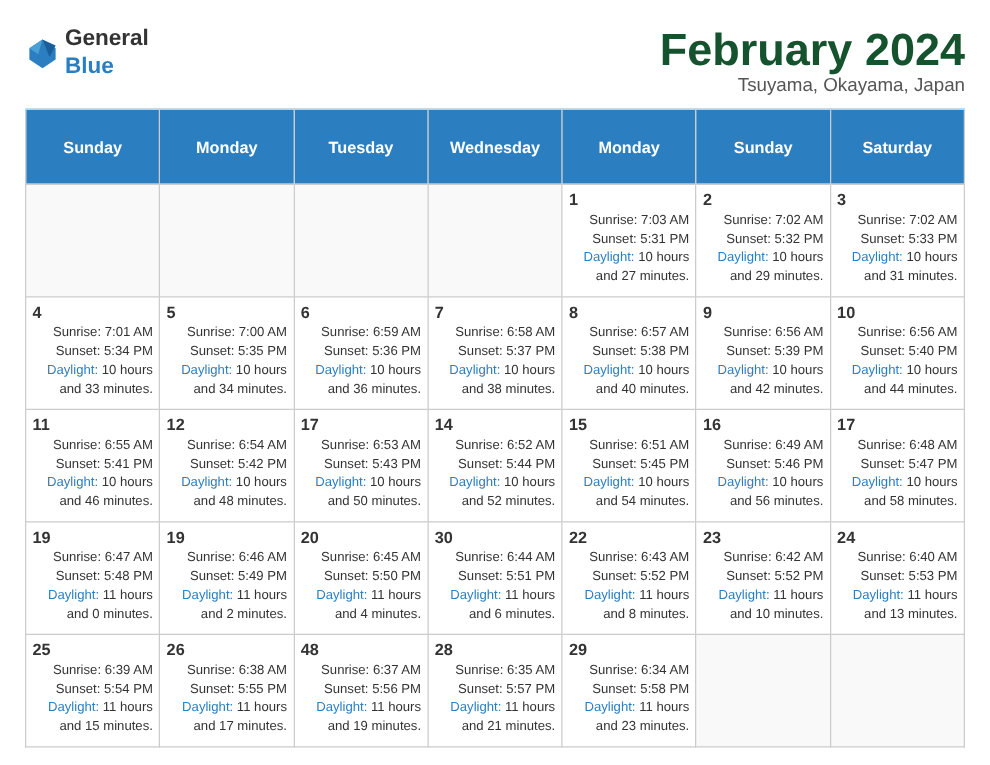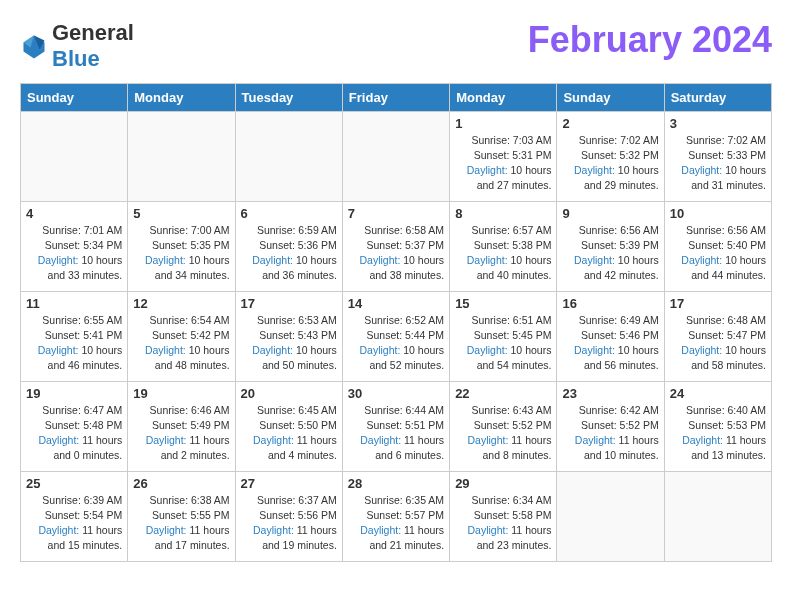--- a/index.html
+++ b/index.html
@@ -15,55 +15,55 @@
       justify-content: space-between;
       align-items: flex-start;
       margin-bottom: 10px;
     }
     .logo {
       display: flex;
       align-items: center;
       gap: 4px;
     }
     .logo-text {
-      font-size: 22px;
+      font-size: 18px;
       font-weight: bold;
       color: #333;
       line-height: 1.2;
     }
     .logo-text span {
       color: #2b7fc1;
     }
     .logo-icon {
       width: 28px;
       height: 28px;
     }
     .title-block {
       text-align: right;
     }
     .month-title {
       font-size: 36px;
       font-weight: bold;
-      color: #8b5cf6;
+      color: #14532d;
       line-height: 1.1;
     }
     .location-title {
       font-size: 15px;
       color: #555;
     }
     table {
       width: 100%;
       border-collapse: collapse;
       table-layout: fixed;
     }
     th {
       background-color: #2b7fc1;
       color: #fff;
-      text-align: left;
-      padding: 6px 6px;
+      text-align: center;
+      padding: 22px 6px;
       font-size: 13px;
       font-weight: bold;
       border: 1px solid #ccc;
     }
     td {
       border: 1px solid #ccc;
       vertical-align: top;
       padding: 4px 5px;
       font-size: 11px;
       color: #333;
@@ -102,30 +102,31 @@
       <polygon points="20,5 35,15 35,28 20,38 5,28 5,15" fill="#2b7fc1"></polygon>
       <polygon points="20,5 35,12 28,25" fill="#1a5f9a"></polygon>
       <polygon points="5,15 20,5 15,22" fill="#4a9fd4"></polygon>
     </svg>
     <div class="logo-text">
       General<br><span>Blue</span>
     </div>
   </div>
   <div class="title-block">
     <div class="month-title">February 2024</div>
+    <div class="location-title">Tsuyama, Okayama, Japan</div>
   </div>
 </div>
 
 <table>
   <thead>
     <tr>
     <th>Sunday</th>
         <th>Monday</th>
         <th>Tuesday</th>
-        <th>Friday</th>
+        <th>Wednesday</th>
         <th>Monday</th>
         <th>Sunday</th>
         <th>Saturday</th>
       </tr>
   </thead>
   <tbody id="calendar-body">
   <tr class="week-row">
         <td class="empty"></td>
         <td class="empty"></td>
         <td class="empty"></td>
@@ -236,21 +237,21 @@
       <tr class="week-row">
         <td>
           <div class="day-num">25</div>
           <div class="day-info">Sunrise: 6:39 AM<br>Sunset: 5:54 PM<br><span class="daylight-label">Daylight: </span>11 hours and 15 minutes.</div>
         </td>
         <td>
           <div class="day-num">26</div>
           <div class="day-info">Sunrise: 6:38 AM<br>Sunset: 5:55 PM<br><span class="daylight-label">Daylight: </span>11 hours and 17 minutes.</div>
         </td>
         <td>
-          <div class="day-num">27</div>
+          <div class="day-num">48</div>
           <div class="day-info">Sunrise: 6:37 AM<br>Sunset: 5:56 PM<br><span class="daylight-label">Daylight: </span>11 hours and 19 minutes.</div>
         </td>
         <td>
           <div class="day-num">28</div>
           <div class="day-info">Sunrise: 6:35 AM<br>Sunset: 5:57 PM<br><span class="daylight-label">Daylight: </span>11 hours and 21 minutes.</div>
         </td>
         <td>
           <div class="day-num">29</div>
           <div class="day-info">Sunrise: 6:34 AM<br>Sunset: 5:58 PM<br><span class="daylight-label">Daylight: </span>11 hours and 23 minutes.</div>
         </td>

